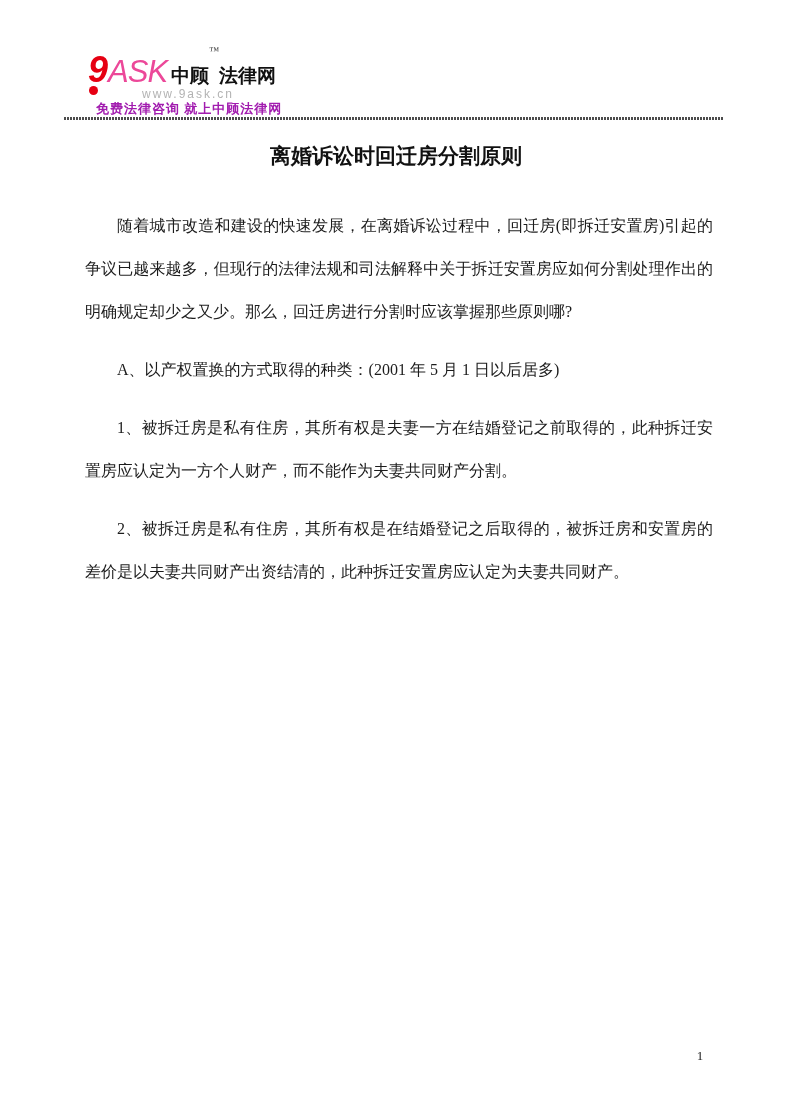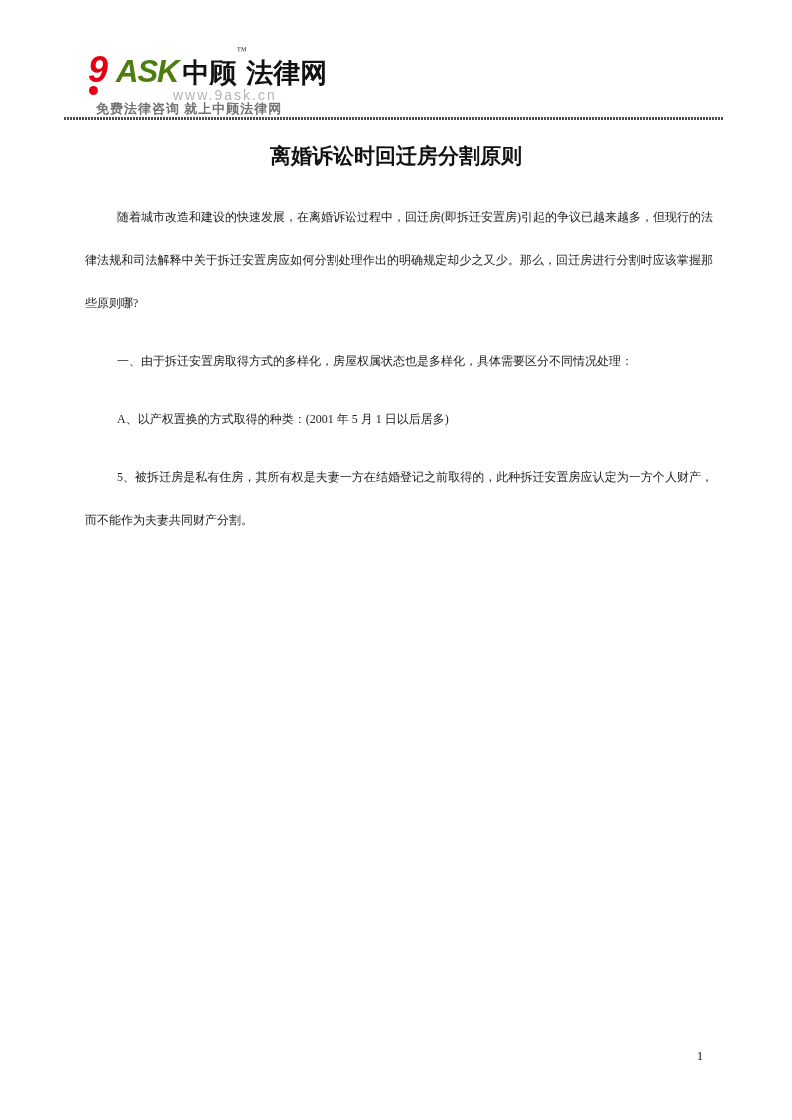--- a/index.html
+++ b/index.html
@@ -42,55 +42,54 @@
     left: 1px;
     bottom: -7px;
     width: 9px;
     height: 9px;
     border-radius: 50%;
     background: #e60012;
   }
   .logo-ask {
     font-family: "Liberation Sans", sans-serif;
     font-style: italic;
-    font-weight: 700;
+    font-weight: 400;
     font-size: 31px;
-    color: #4d7c0f;
+    color: #ec4899;
     letter-spacing: -1px;
     margin-right: 4px;
-    margin-left: 8px;
   }
   .logo-cn1, .logo-cn2 {
     font-weight: bold;
-    font-size: 27px;
+    font-size: 19px;
     color: #111111;
   }
   .logo-tm {
     font-size: 10px;
     color: #333333;
     vertical-align: top;
     position: relative;
     top: -6px;
   }
   .logo-website {
     position: absolute;
-    left: 85px;
+    left: 54px;
     top: 37px;
     font-family: "Liberation Sans", sans-serif;
-    font-size: 14px;
+    font-size: 12px;
     letter-spacing: 2px;
     color: #b3b3b3;
   }
   .logo-tagline {
     position: absolute;
     left: 8px;
     top: 50px;
     font-size: 13px;
     font-weight: bold;
-    color: #737373;
+    color: #a21caf;
     letter-spacing: 1px;
     white-space: nowrap;
   }
   .header-rule {
     position: absolute;
     left: 64px;
     top: 117px;
     width: 659px;
     height: 3px;
     background: repeating-linear-gradient(90deg, #4d4d4d 0 2px, #ffffff 2px 3px);
@@ -104,23 +103,23 @@
     width: 792px;
     text-align: center;
     font-size: 21px;
     font-weight: bold;
     line-height: 30px;
     color: #111111;
   }
   .content {
     position: absolute;
     left: 85px;
-    top: 196px;
+    top: 204px;
     width: 628px;
-    font-size: 12px;
+    font-size: 16px;
     text-align: justify;
   }
   .content p {
     margin: 0 0 15px 0;
     line-height: 43px;
     text-indent: 32px;
     color: #1c1c1c;
   }
 
   
@@ -146,20 +145,20 @@
     <div class="logo-website">www.9ask.cn</div>
     <div class="logo-tagline">免费法律咨询 就上中顾法律网</div>
   </div>
 
   <div class="header-rule"></div>
 
   <div class="doc-title">离婚诉讼时回迁房分割原则</div>
 
   <div class="content">
     <p>随着城市改造和建设的快速发展，在离婚诉讼过程中，回迁房(即拆迁安置房)引起的争议已越来越多，但现行的法律法规和司法解释中关于拆迁安置房应如何分割处理作出的明确规定却少之又少。那么，回迁房进行分割时应该掌握那些原则哪?</p>
-    <p>一、由于拆迁安置房取得方式的多样化，房屋权属状态也是多样化，具体需要区分不同情况处理：</p>
     <p>A、以产权置换的方式取得的种类：(2001 年 5 月 1 日以后居多)</p>
-    <p>5、被拆迁房是私有住房，其所有权是夫妻一方在结婚登记之前取得的，此种拆迁安置房应认定为一方个人财产，而不能作为夫妻共同财产分割。</p>
+    <p>1、被拆迁房是私有住房，其所有权是夫妻一方在结婚登记之前取得的，此种拆迁安置房应认定为一方个人财产，而不能作为夫妻共同财产分割。</p>
+    <p>2、被拆迁房是私有住房，其所有权是在结婚登记之后取得的，被拆迁房和安置房的差价是以夫妻共同财产出资结清的，此种拆迁安置房应认定为夫妻共同财产。</p>
   </div>
 
   <div class="page-number">1</div>
 
 </div>
 
 </body></html>

